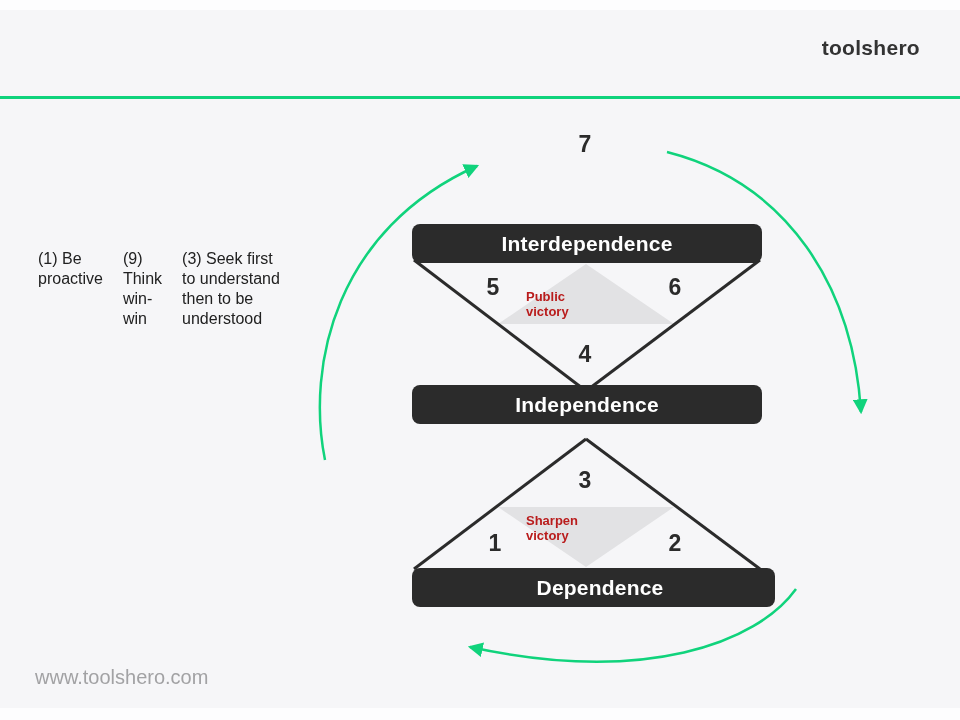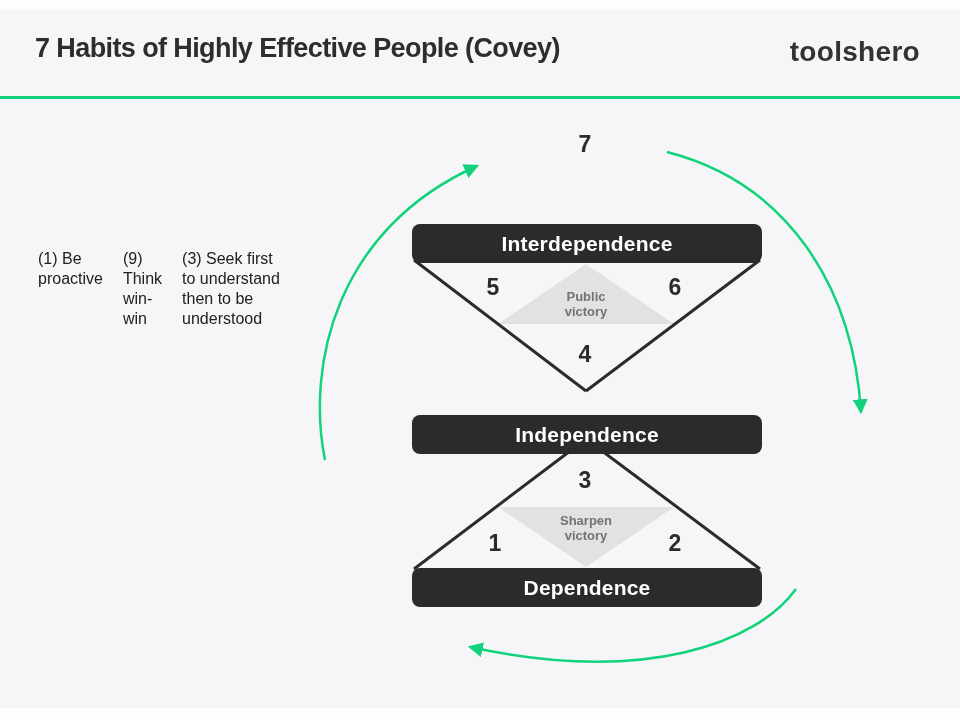--- a/index.html
+++ b/index.html
@@ -7,65 +7,64 @@
     position:relative;width:960px;height:720px;overflow:hidden;
     background:#f6f6f8;font-family:"Liberation Sans",sans-serif;
   }
   .strip-top{position:absolute;top:0;left:0;right:0;height:10px;background:#fdfdfe;}
   .strip-bottom{position:absolute;bottom:0;left:0;right:0;height:12px;background:#fdfdfe;}
   .title{
     position:absolute;left:35px;top:33px;font-size:27px;font-weight:bold;
     color:#2d2d2d;letter-spacing:-0.6px;white-space:nowrap;
   }
   .logo{
-    position:absolute;right:40px;top:36px;font-size:28px;font-weight:bold;
+    position:absolute;right:40px;top:36px;font-size:21px;font-weight:bold;
     color:#333;letter-spacing:0.3px;
   }
   .divider{position:absolute;top:96px;left:0;width:960px;height:3px;background:#10d37c;}
   .habits{
     position:absolute;left:38px;top:249px;width:245px;
     display:flex;flex-direction:row;gap:20px;
     font-size:16px;line-height:20px;color:#212121;
   }
   .diagram-svg{position:absolute;left:0;top:0;pointer-events:none;}
   .bar{
     position:absolute;left:412px;width:350px;height:39px;background:#2b2b2b;
     border-radius:8px;color:#fff;display:flex;align-items:center;justify-content:center;
     font-size:21px;font-weight:600;letter-spacing:0.2px;
   }
   .bar-interdependence{top:224px;}
-  .bar-independence{top:415px;}
-  .bar-dependence{top:568px;}
+  .bar-independence{top:385px;}
+  .bar-dependence{top:568px;padding-left:13px;}
   .num{
     position:absolute;width:40px;text-align:center;
     font-size:23px;font-weight:bold;color:#2b2b2b;
   }
   .num-7{left:565px;top:131px;}
   .num-5{left:473px;top:274px;}
   .num-6{left:655px;top:274px;}
   .num-4{left:565px;top:341px;}
   .num-3{left:565px;top:467px;}
   .num-1{left:475px;top:530px;}
   .num-2{left:655px;top:530px;}
   .victory{
-    position:absolute;left:526px;width:120px;text-align:center;
-    font-size:13px;font-weight:bold;line-height:15px;color:#737373;
+    position:absolute;left:526px;width:120px;text-align:left;
+    font-size:13px;font-weight:bold;line-height:15px;color:#b91c1c;
   }
   .victory-public{top:289px;}
   .victory-private{top:513px;}
   .footer-url{position:absolute;left:35px;top:666px;font-size:20px;color:#a2a2a4;}
 </style>
 </head>
 <body>
 
 <div class="page">
 
   <div class="strip-top"></div>
 
-  <div class="title">7 Habits of Highly Effective People (Covey)</div>
   <div class="logo">toolshero</div>
   <div class="divider"></div>
 
   <div class="habits">
     <div>(1) Be proactive</div>
     <div>(9) Think win-win</div>
     <div>(3) Seek first to understand then to be understood</div>
   </div>
 
   <svg class="diagram-svg" width="960" height="720" viewBox="0 0 960 720">
@@ -109,15 +108,16 @@
 
   <div class="victory victory-public">
     <div>Public</div>
     <div>victory</div>
   </div>
   <div class="victory victory-private">
     <div>Sharpen</div>
     <div>victory</div>
   </div>
 
+  <div class="footer-url">www.toolshero.com</div>
 
   <div class="strip-bottom"></div>
 </div>
 
 </body></html>

